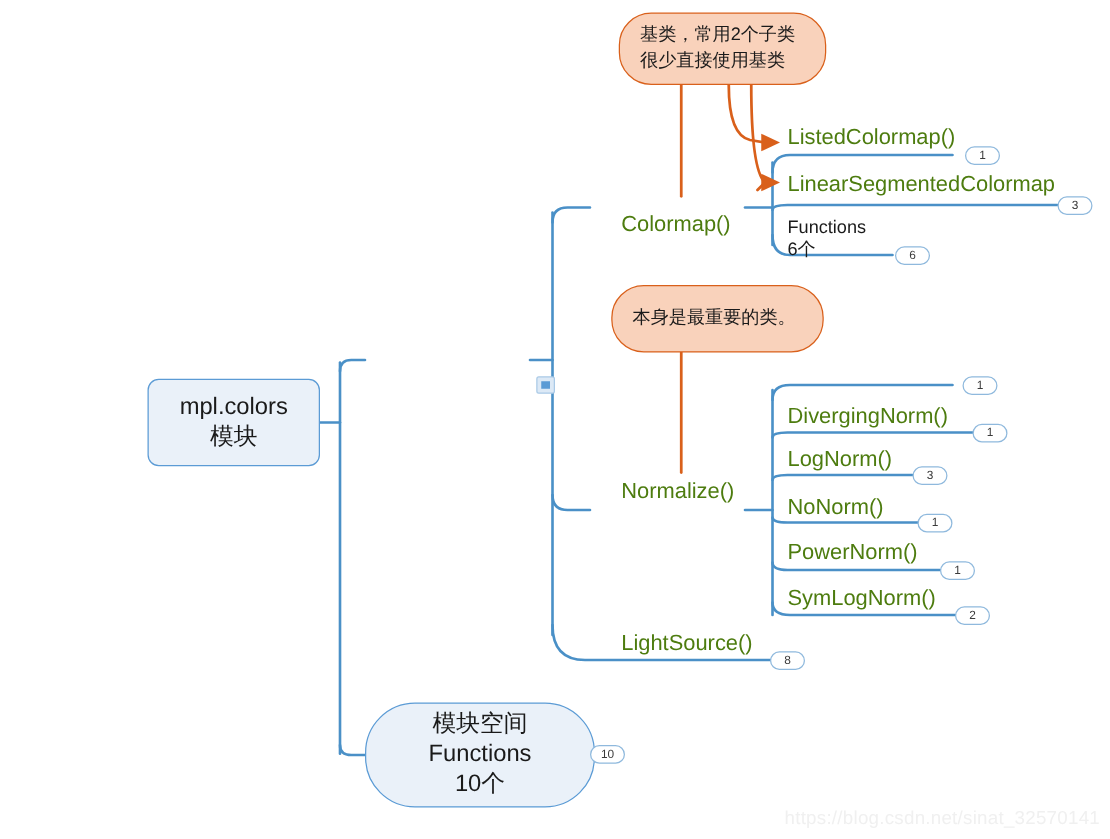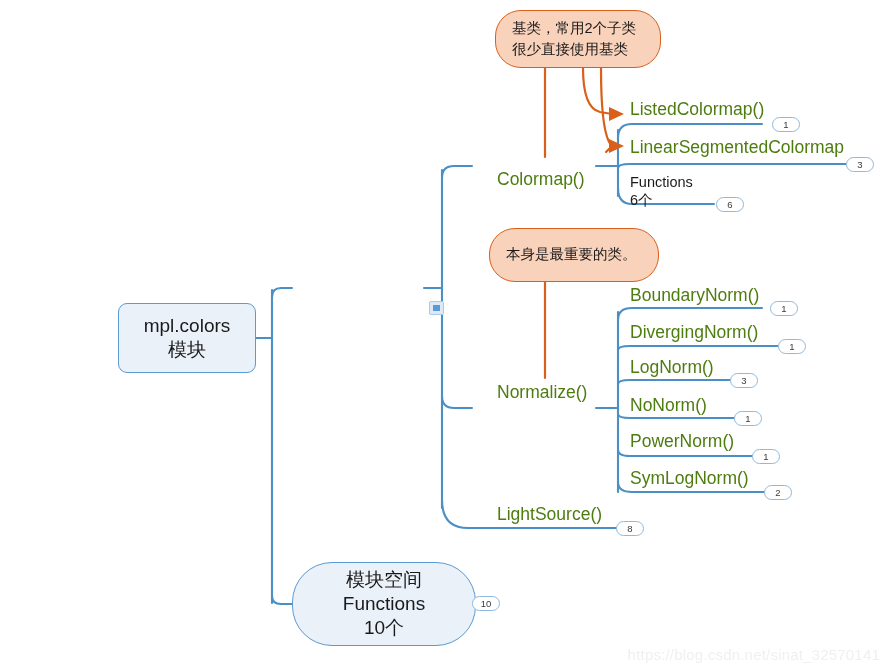--- a/index.html
+++ b/index.html
@@ -209,21 +209,20 @@
 
   <div class="leaf" style="left:630px; top:137px;">LinearSegmentedColormap</div>
   <div class="badge" style="left:846px; top:157px;">3</div>
 
   <div class="leaf black" style="left:630px; top:174px;">
     <span class="ln">Functions</span>
     <span class="ln">6个</span>
   </div>
   <div class="badge" style="left:716px; top:197px;">6</div>
 
-  <div class="leaf" style="left:630px; top:285px;">BoundaryNorm()</div>
   <div class="badge" style="left:770px; top:301px;">1</div>
 
   <div class="leaf" style="left:630px; top:322px;">DivergingNorm()</div>
   <div class="badge" style="left:778px; top:339px;">1</div>
 
   <div class="leaf" style="left:630px; top:357px;">LogNorm()</div>
   <div class="badge" style="left:730px; top:373px;">3</div>
 
   <div class="leaf" style="left:630px; top:395px;">NoNorm()</div>
   <div class="badge" style="left:734px; top:411px;">1</div>

